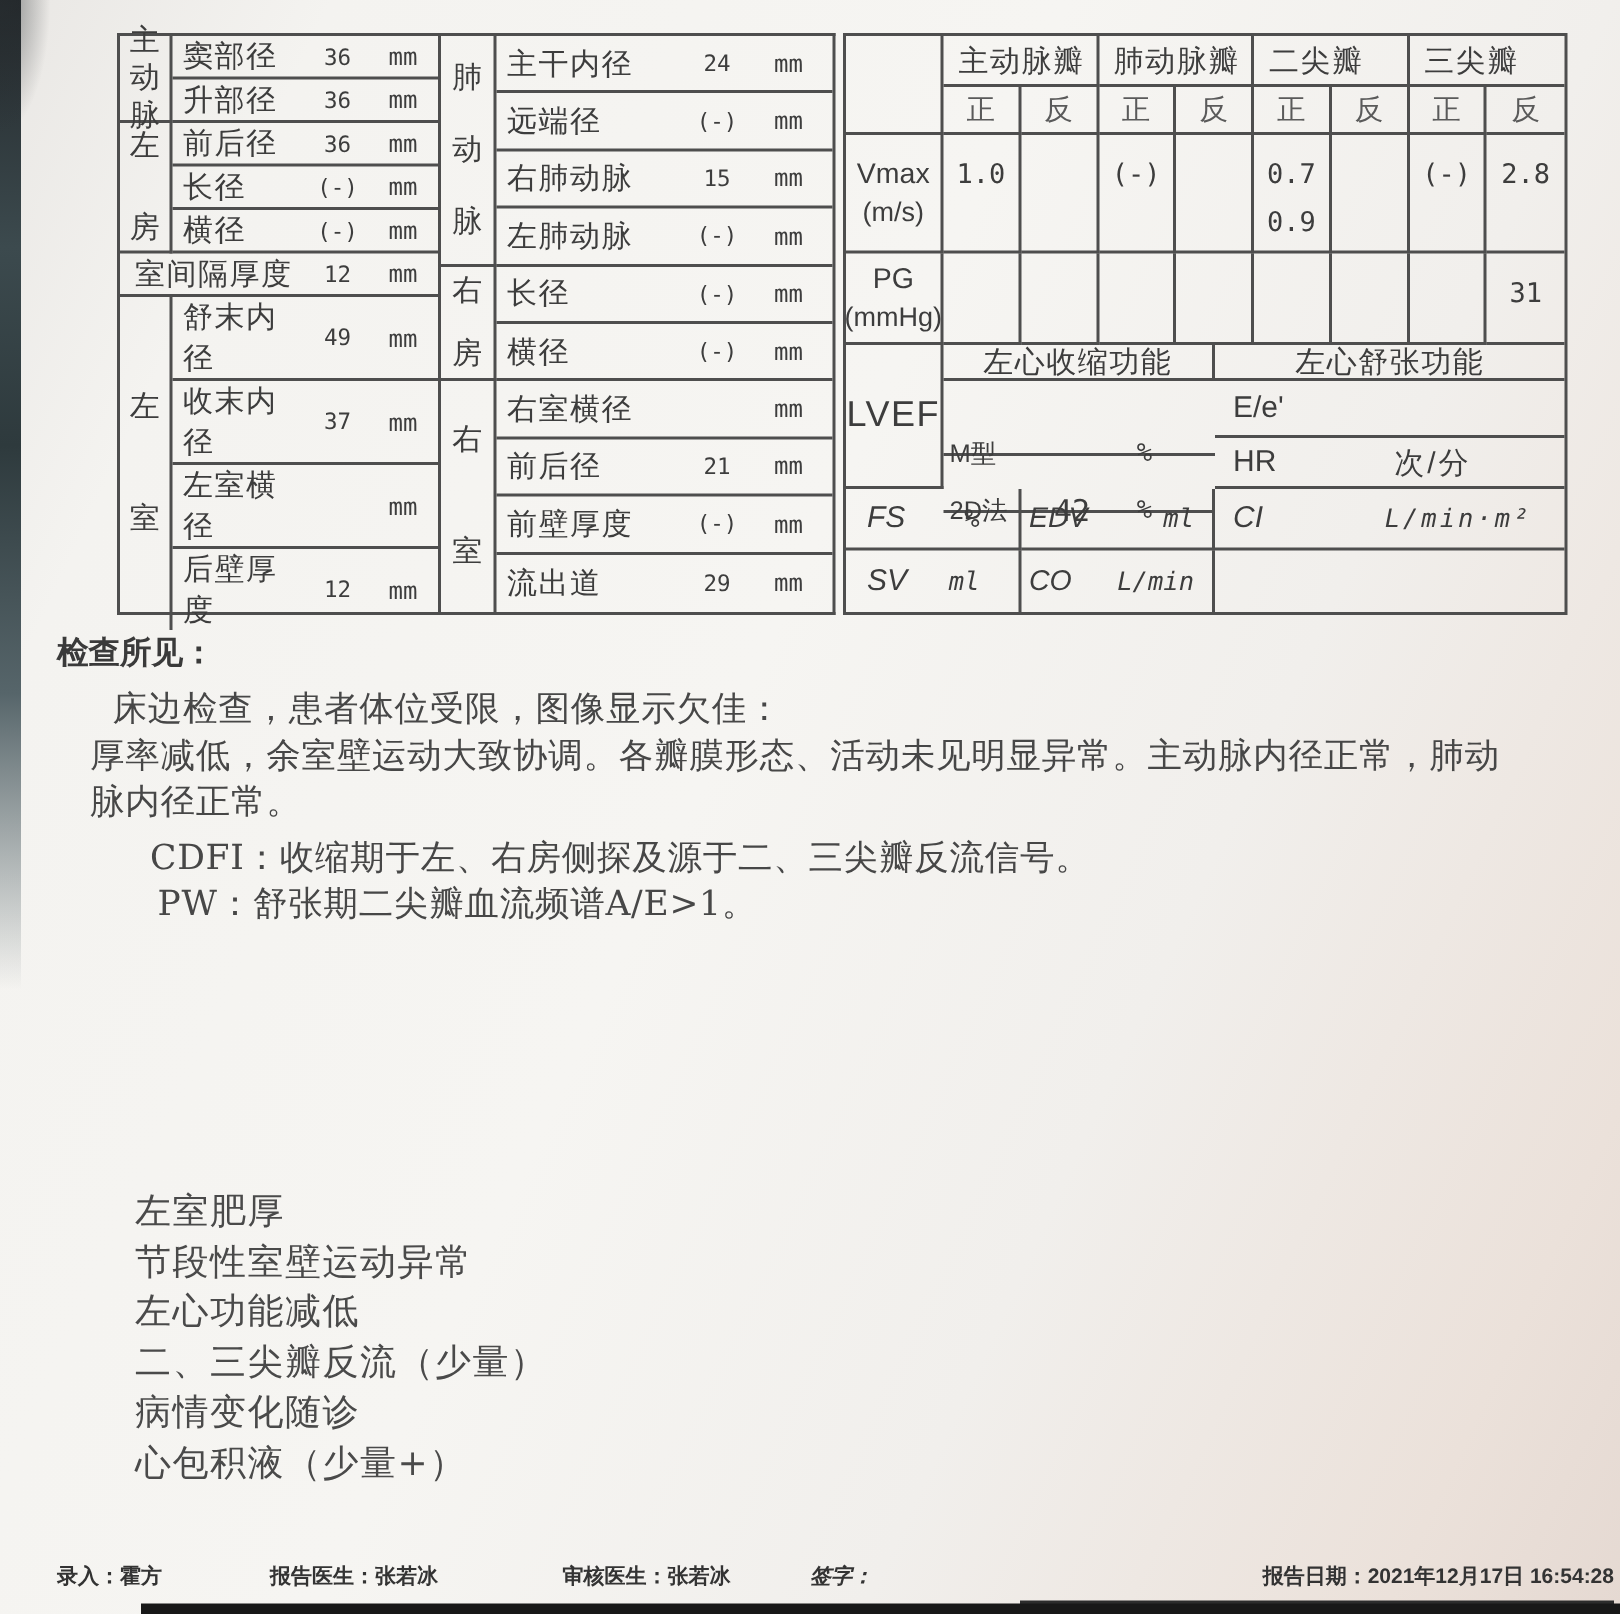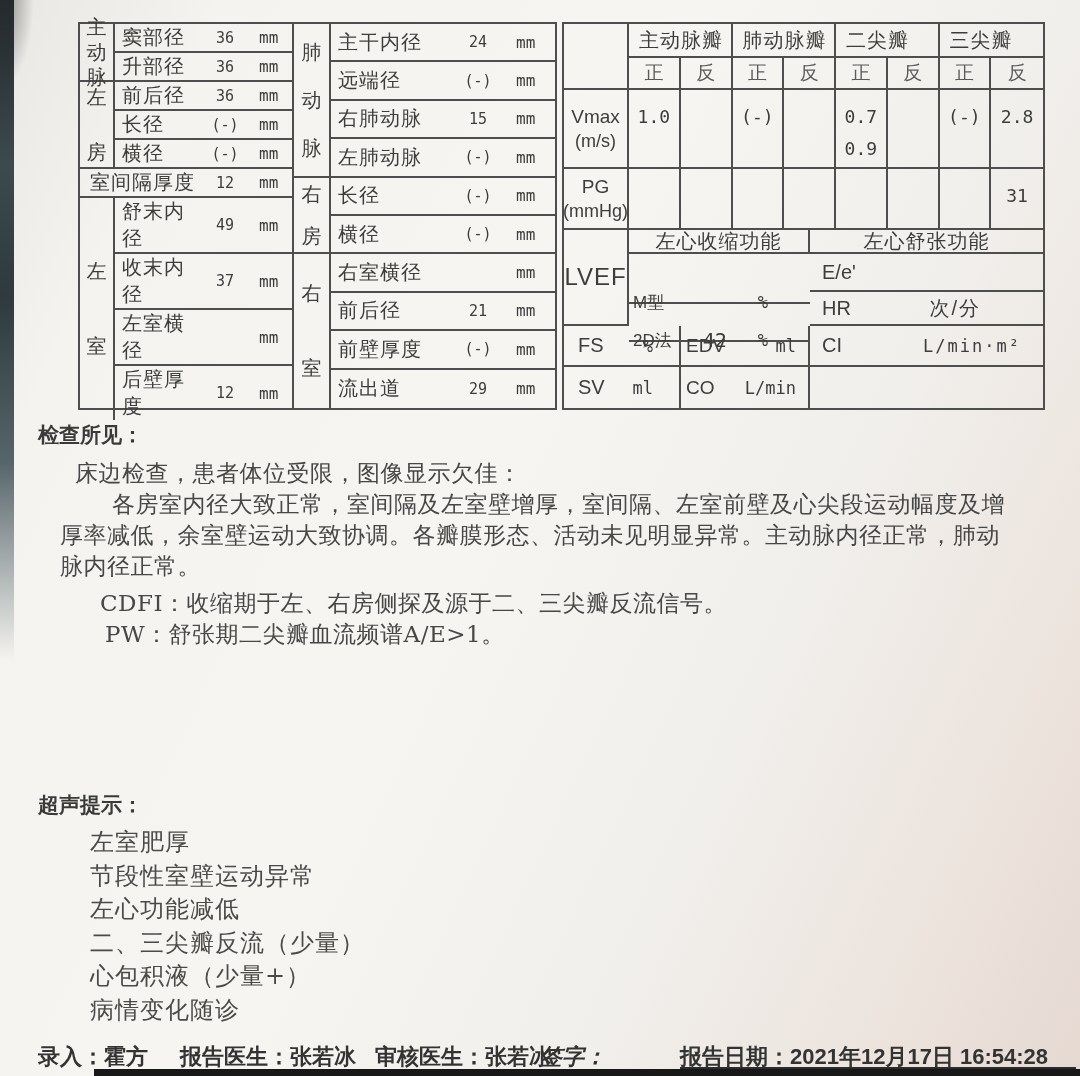--- a/index.html
+++ b/index.html
@@ -41,21 +41,21 @@
   .t2 .cell .val{width:58px;}
   .t2 .cell .un{width:48px;}
   .cell.fullrow{grid-column:1/3;padding-left:0;}
   .cell.fullrow .nm{padding-left:10px;}
 
   
   .t3{position:absolute;left:484px;top:0;width:483px;height:388px;border:2px solid var(--ln);}
   .t3 .sec{display:grid;width:100%;}
   .sec-top{grid-template-columns:65px repeat(8,1fr);grid-template-rows:34px 32px 79px 61px;}
   .sec-mid{grid-template-columns:65px 181px 1fr;grid-template-rows:24px 38px 34px;}
-  .sec-bot{grid-template-columns:117px 129px 1fr;grid-template-rows:41px 41px;}
+  .sec-bot{grid-template-columns:117px 129px 1fr;grid-template-rows:41px 41px;font-style:italic;}
   .c{display:flex;align-items:center;justify-content:center;}
   .br{border-right:2px solid var(--ln);} .bb{border-bottom:2px solid var(--ln);}
   .vhead{font-size:20px;letter-spacing:1px;justify-content:flex-start;padding-left:10px;}
   .dirc{font-size:19px;color:#5a5a5a;}
   .numc{font-family:"DejaVu Sans Mono","Liberation Mono",monospace;font-size:18px;
         align-items:flex-start;padding-top:11px;white-space:pre-line;text-align:center;line-height:32px;}
   .rowlab{flex-direction:column;font-size:19px;line-height:25px;}
   .rowlab .l2{font-size:18px;}
   .funhead{font-size:20px;letter-spacing:1px;}
   .kv{justify-content:space-between;padding-left:4px;margin-top:48px;}
@@ -79,21 +79,21 @@
   .f-head{font-family:"Liberation Sans","DejaVu Sans",sans-serif;font-weight:700;font-size:21px;color:#3a3a3a;margin-bottom:9px;}
   .f-line{line-height:31px;letter-spacing:.5px;}
   .ind-a{padding-left:37px;} .ind-b{padding-left:74px;} .ind-c{padding-left:22px;}
   .ind-d{padding-left:62px;margin-top:6px;} .ind-e{padding-left:67px;}
 
   .impression{position:absolute;left:38px;top:791px;width:900px;color:#4a4a4a;}
   .imp-head{font-family:"Liberation Sans","DejaVu Sans",sans-serif;font-weight:700;font-size:21px;color:#3a3a3a;margin-bottom:7px;}
   .imp-item{font-family:"DejaVu Serif","Liberation Serif",serif;font-size:24px;line-height:33.5px;padding-left:52px;letter-spacing:1px;}
 
   .footer{position:absolute;left:38px;top:1042px;width:1040px;height:30px;
-    font-size:22px;font-weight:700;color:#333;}
+    font-size:14px;font-weight:700;color:#333;text-align:right;}
   .fi{position:absolute;top:0;white-space:nowrap;}
   .fi-entry{left:0;} .fi-report{left:142px;} .fi-review{left:337px;} .fi-sign{left:502px;font-style:italic;}
   .fi-date{left:642px;width:396px;height:28px;border-bottom:3px solid #2c2c2c;}
 </style>
 </head>
 <body>
 
 <div class="page">
   <div class="edge-left"></div>
   <div class="corner-smudge"></div>
@@ -309,35 +309,33 @@
             <span class="kun">L/min</span>
           </div>
         <div class="c" style="grid-column:3;grid-row:2"></div>
       </div>
     </div>
   </div>
 
   <div class="findings">
     <div class="f-head">检查所见：</div>
     <div class="f-line ind-a">床边检查，患者体位受限，图像显示欠佳：</div>
-    <div class="f-line ind-b">各房室内径大致正常，室间隔及左室壁增厚，室间隔、左室前壁及心尖段运动幅度及增</div>
     <div class="f-line ind-c">厚率减低，余室壁运动大致协调。各瓣膜形态、活动未见明显异常。主动脉内径正常，肺动</div>
     <div class="f-line ind-c">脉内径正常。</div>
     <div class="f-line ind-d">CDFI：收缩期于左、右房侧探及源于二、三尖瓣反流信号。</div>
     <div class="f-line ind-e">PW：舒张期二尖瓣血流频谱A/E&gt;1。</div>
   </div>
 
   <div class="impression">
-    <div class="imp-head">超声提示：</div>
     <div class="imp-item">左室肥厚</div>
     <div class="imp-item">节段性室壁运动异常</div>
     <div class="imp-item">左心功能减低</div>
     <div class="imp-item">二、三尖瓣反流（少量）</div>
+    <div class="imp-item">病情变化随诊</div>
     <div class="imp-item">心包积液（少量+）</div>
-    <div class="imp-item">病情变化随诊</div>
   </div>
 
   <div class="footer">
     <span class="fi fi-entry"><span>录入：</span><span>霍方</span></span>
     <span class="fi fi-report"><span>报告医生：</span><span>张若冰</span></span>
     <span class="fi fi-review"><span>审核医生：</span><span>张若冰</span></span>
     <span class="fi fi-sign">签字：</span>
     <span class="fi fi-date"><span>报告日期：</span><span>2021年12月17日 16:54:28</span></span>
   </div>
 

